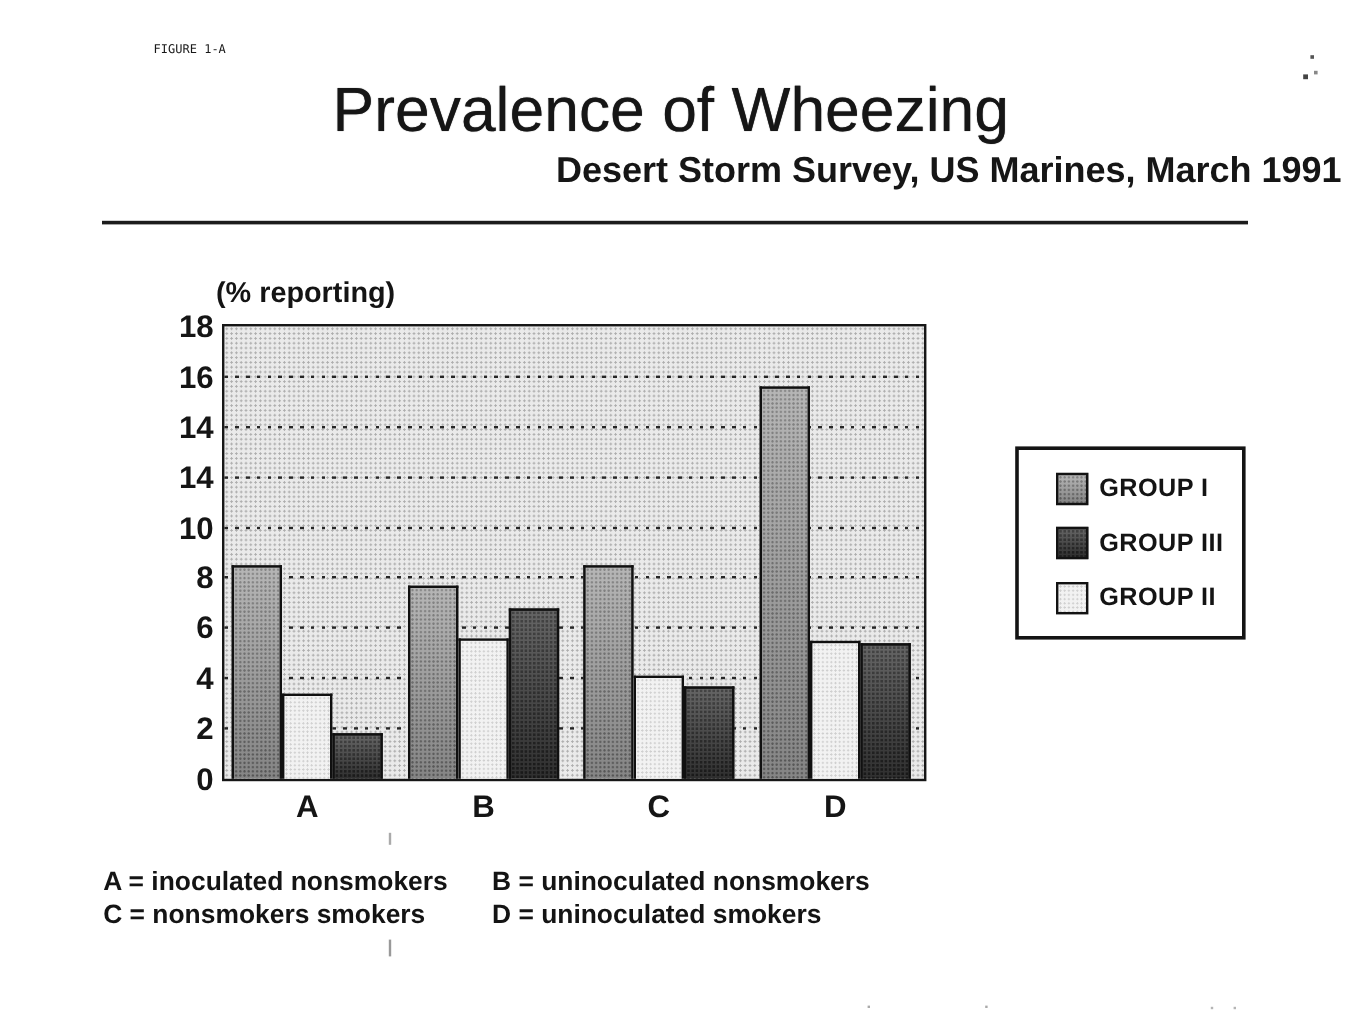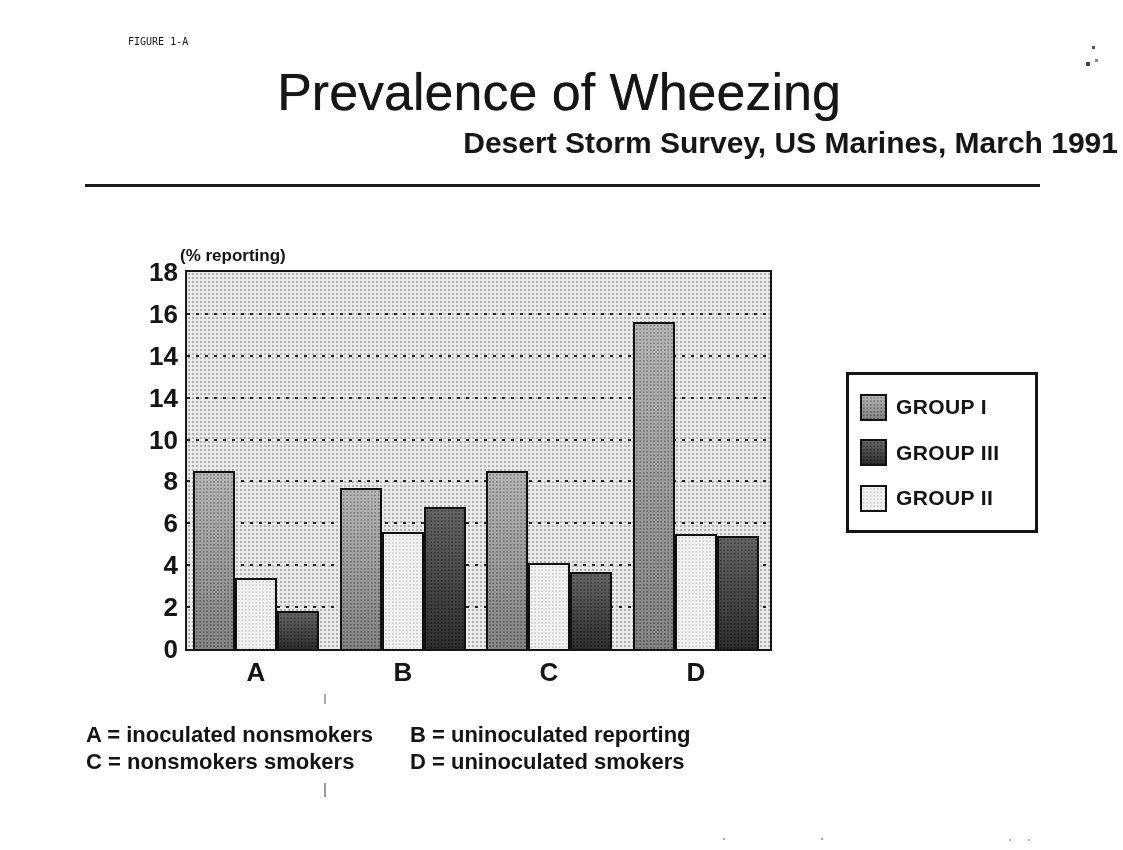--- a/index.html
+++ b/index.html
@@ -9,21 +9,21 @@
   .figure-label{position:absolute;left:128px;top:36px;
     font-family:"DejaVu Sans Mono", monospace;font-size:10px;letter-spacing:0px;color:#181818;}
 
   .title{position:absolute;left:0;top:62px;width:1118px;text-align:center;
     font-size:52px;font-weight:400;letter-spacing:0px;color:#161616;
     text-shadow:0 0 0.7px rgba(10,10,10,0.85);}
   .subtitle{position:absolute;left:0;top:126px;width:1118px;text-align:right;
     font-size:30px;font-weight:700;color:#161616;}
   .rule{position:absolute;left:85px;top:184px;width:955px;height:3px;background:#1c1c1c;}
 
-  .y-axis-title{position:absolute;left:180px;top:246px;font-size:17px;font-weight:700;}
+  .y-axis-title{position:absolute;left:180px;top:231px;font-size:24px;font-weight:700;}
 
   .plot{position:absolute;left:185px;top:270px;width:583px;height:377px;
     border:2px solid #161616;
     background-color:#eaeaea;
     background-image:radial-gradient(rgba(115,115,115,0.5) 0.8px, transparent 1px);
     background-size:4px 4px;}
   .gridline{position:absolute;left:0;width:100%;height:2px;
     background-image:repeating-linear-gradient(90deg,#262626 0 3px, transparent 3px 9px);}
   .bar{position:absolute;bottom:0;width:42px;box-sizing:border-box;
     border:2px solid #101010;border-bottom:none;}
@@ -39,21 +39,21 @@
       radial-gradient(rgba(0,0,0,0.5) 1px, transparent 1.15px);
     background-size:100% 100%,3.5px 3.5px;}
 
   .ytick{position:absolute;width:60px;text-align:right;font-size:26px;font-weight:700;
     line-height:26px;color:#151515;}
   .xtick{position:absolute;top:657px;transform:translateX(-50%);
     font-size:26px;font-weight:700;color:#151515;}
 
   .legend{position:absolute;left:846px;top:372px;width:192px;height:161px;
     box-sizing:border-box;border:3px solid #141414;background:#ffffff;
-    display:flex;flex-direction:column;justify-content:space-evenly;padding-left:11px;}
+    display:flex;flex-direction:column;justify-content:space-evenly;padding-left:31px;}
   .legend-row{display:flex;align-items:center;gap:9px;}
   .swatch{width:27px;height:27px;box-sizing:border-box;border:2.5px solid #121212;flex:0 0 auto;}
   .legend-label{font-size:21px;font-weight:700;letter-spacing:0.4px;}
 
   .footnote{position:absolute;left:86px;top:721px;display:grid;
     grid-template-columns:324px auto;font-size:22px;font-weight:700;line-height:27px;}
 
   .speck{position:absolute;background:#555;}
 </style>
 </head>
@@ -123,21 +123,21 @@
         <span class="legend-label">GROUP III</span>
       </div>
       <div class="legend-row">
         <span class="swatch fill-1"></span>
         <span class="legend-label">GROUP II</span>
       </div>
     </div>
 
   <div class="footnote">
     <span>A = inoculated nonsmokers</span>
-    <span>B = uninoculated reporting</span>
+    <span>B = uninoculated nonsmokers</span>
     <span>C = nonsmokers smokers</span>
     <span>D = uninoculated smokers</span>
   </div>
 
   <div class="speck" style="left:1092px;top:46px;width:3px;height:3px;"></div>
   <div class="speck" style="left:1086px;top:62px;width:4px;height:4px;background:#444;"></div>
   <div class="speck" style="left:1095px;top:59px;width:3px;height:3px;background:#888;"></div>
   <div class="speck" style="left:324px;top:694px;width:2px;height:10px;background:#aaa;"></div>
   <div class="speck" style="left:324px;top:783px;width:2px;height:14px;background:#999;"></div>
   <div class="speck" style="left:723px;top:838px;width:2px;height:2px;background:#aaa;"></div>

